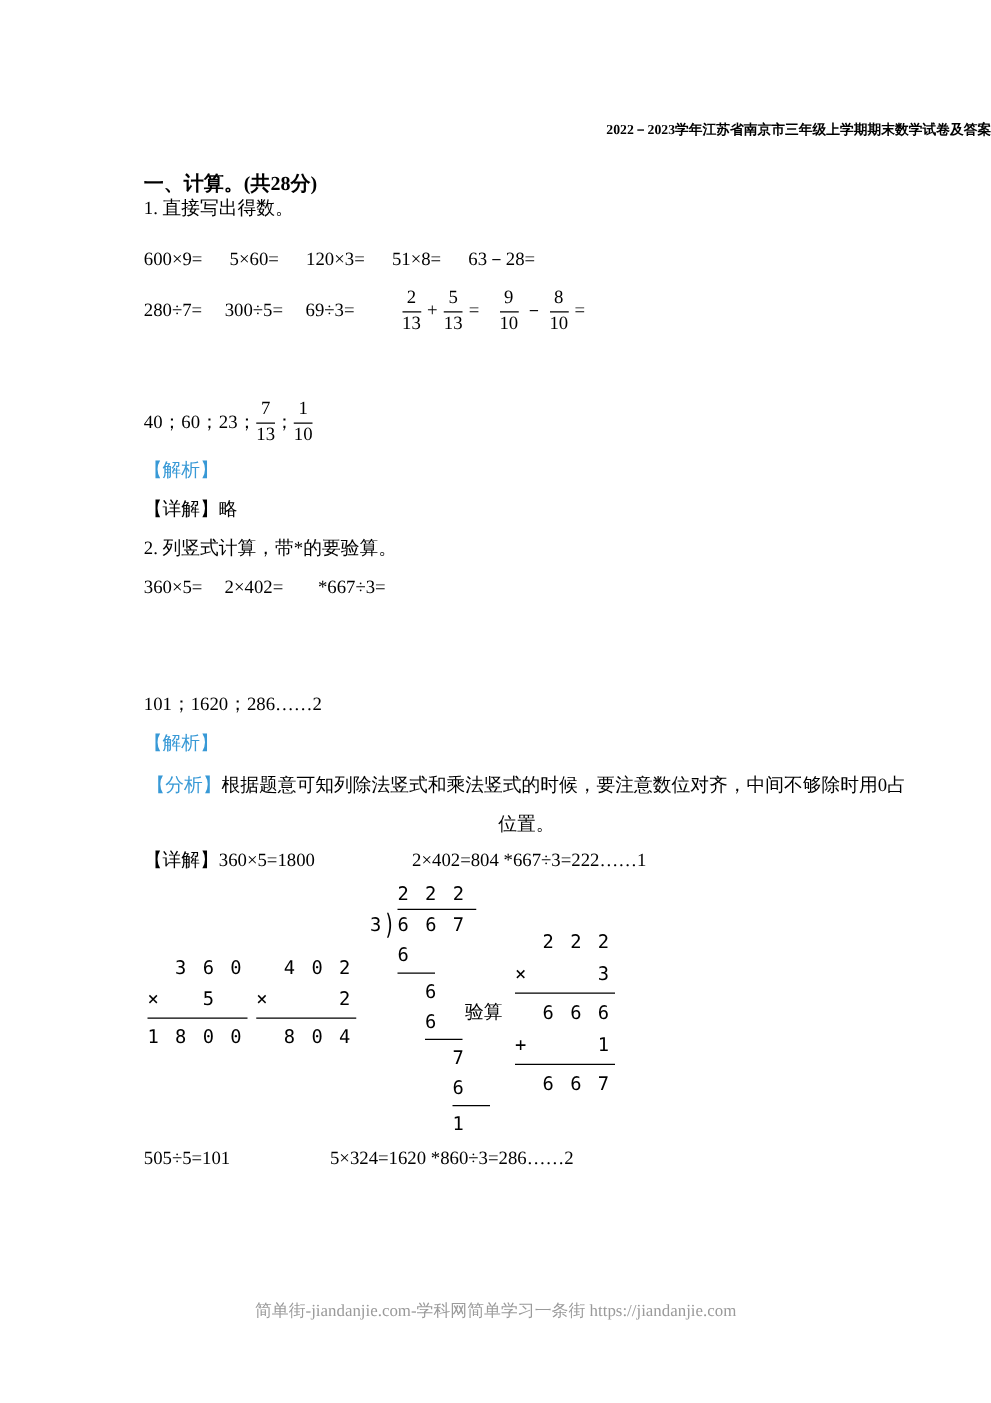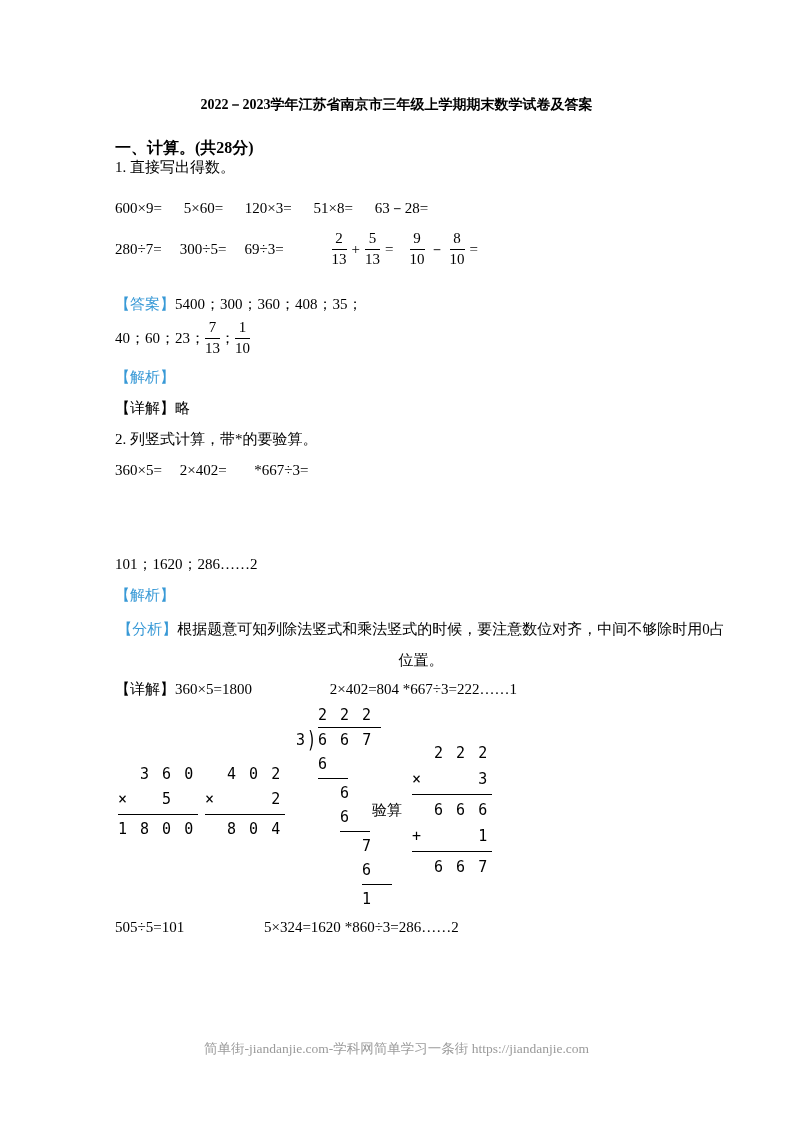--- a/index.html
+++ b/index.html
@@ -1,20 +1,20 @@
 <!DOCTYPE html>
 <html><head>
 <meta charset="utf-8">
 <style>
   * { margin:0; padding:0; box-sizing:border-box; }
   html,body { background:#ffffff; }
   body { font-family:"Liberation Serif","DejaVu Serif",serif; color:#000; }
   .page { position:relative; width:793px; height:1122px; background:#fff; overflow:hidden; font-size:15px; }
   .abs { position:absolute; left:115px; line-height:22px; white-space:nowrap; }
-  .title { position:absolute; top:96px; left:0; width:100%; text-align:center; font-weight:bold; font-size:14px; }
+  .title { position:absolute; top:96px; left:0; width:100%; text-align:right; font-weight:bold; font-size:11px; }
   .bold { font-weight:bold; font-size:16px; }
   .blue { color:#3899d6; }
   .itm { display:inline-block; margin-right:18px; }
   .fracrow { display:flex; align-items:center; }
   .frac { display:inline-block; text-align:center; line-height:1.15; vertical-align:middle; }
   .frac .fn { display:block; border-bottom:1px solid #000; padding:0 3px 1px; }
   .frac .fd { display:block; padding-top:1px; }
   .fexpr { display:inline-flex; align-items:center; gap:5px; margin-right:16px; }
   .work { position:absolute; font-family:"DejaVu Sans Mono",monospace; font-size:15px; letter-spacing:2px; line-height:25px; }
   .wr { white-space:pre; }
@@ -45,21 +45,21 @@
     <span class="itm">600×9=</span>
     <span class="itm">5×60=</span>
     <span class="itm">120×3=</span>
     <span class="itm">51×8=</span>
     <span class="itm">63－28=</span>
   </div>
 
   <div class="abs fracrow" style="top:226px; height:46px">
     <span class="itm">280÷7=</span>
     <span class="itm">300÷5=</span>
-    <span class="itm" style="margin-right:48px">69÷3=</span>
+    <span class="itm" style="margin-right:38px">69÷3=</span>
     <span class="fexpr">
       <span class="frac">
         <span class="fn">2</span>
         <span class="fd">13</span>
       </span>
       <span>+</span>
       <span class="frac">
         <span class="fn">5</span>
         <span class="fd">13</span>
       </span>
@@ -72,23 +72,20 @@
       </span>
       <span>－</span>
       <span class="frac">
         <span class="fn">8</span>
         <span class="fd">10</span>
       </span>
       <span>=</span>
     </span>
   </div>
 
-  <div class="abs" style="top:293px">
-    <span class="blue">【答案】</span><span>5400；300；360；408；35；</span>
-  </div>
 
   <div class="abs fracrow" style="top:316px; height:44px">
     <span>40；60；23；</span>
     <span class="frac">
       <span class="fn">7</span>
       <span class="fd">13</span>
     </span>
     <span>；</span>
     <span class="frac">
       <span class="fn">1</span>

